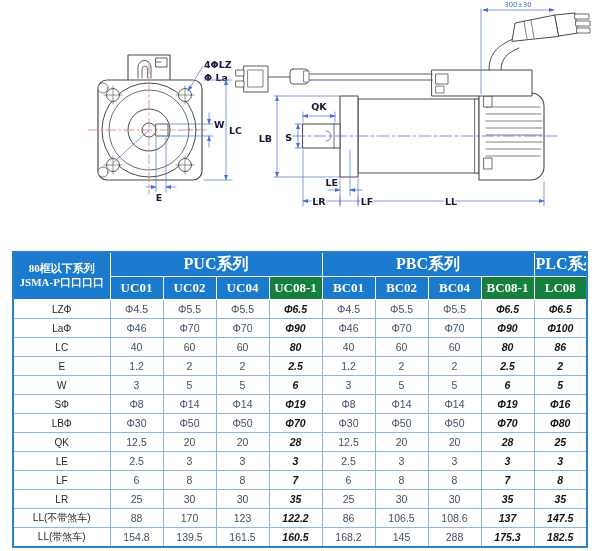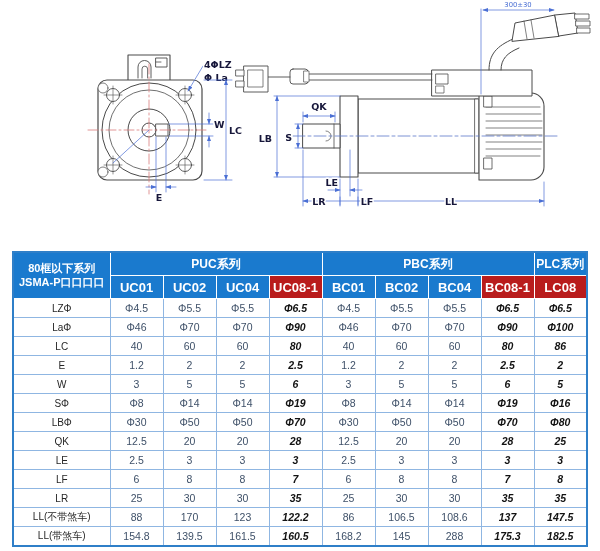--- a/index.html
+++ b/index.html
@@ -19,25 +19,26 @@
     border:2px solid #2f7fc8;
   }
   table.spec col.c-label{width:97px;}
   table.spec th,table.spec td{
     text-align:center;vertical-align:middle;overflow:hidden;white-space:nowrap;
   }
   th.group,th.corner,th.model{
     background:#1a7ace;color:#ffffff;font-weight:bold;
     border-left:1px solid rgba(255,255,255,.5);
     border-bottom:1px solid rgba(255,255,255,.5);
+    font-family:Liberation Serif, serif;
   }
-  th.group{font-size:12px;height:20px;}
+  th.group{font-size:16px;height:20px;}
   th.model{font-size:13px;height:20px;}
   th.corner{font-size:11px;line-height:1.25;}
-  th.model.hl,th.corner-hl{background:#b91c1c;}
+  th.model.hl,th.corner-hl{background:#15803d;}
   tbody td{
     background:#ffffff;height:16px;font-size:10.5px;color:#3e5068;
     border:1px solid #8fb6e2;
   }
   tbody td.rowlabel{color:#262626;font-size:10px;}
   tbody td.hl{font-weight:bold;color:#121212;font-style:italic;}
 </style>
 </head>
 <body>
 

